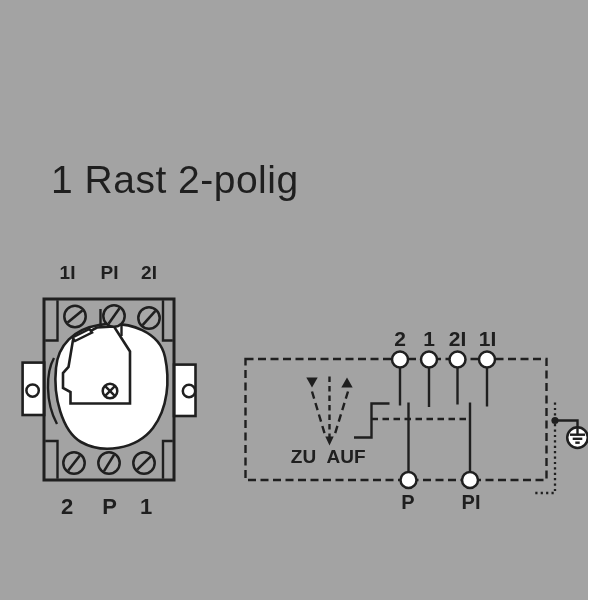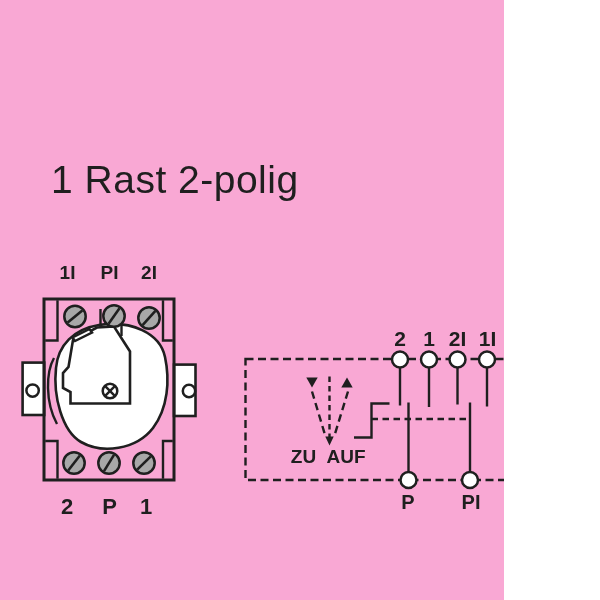--- a/index.html
+++ b/index.html
@@ -1,20 +1,20 @@
 <!DOCTYPE html>
 <html><head>
 <meta charset="utf-8">
 <style>
   html, body { margin: 0; padding: 0; background: #fff; }
   .stage {
     position: relative;
-    width: 504px;
+    width: 588px;
     height: 600px;
-    background: #f9a8d4;
+    background: #a3a3a3;
     overflow: hidden;
     font-family: "Liberation Sans", sans-serif;
   }
   svg { display: block; }
   .title-text {
     font-family: "Liberation Sans", sans-serif;
     font-size: 39px;
     font-weight: 400;
     fill: #1f1f1f;
     letter-spacing: 0.5px;

